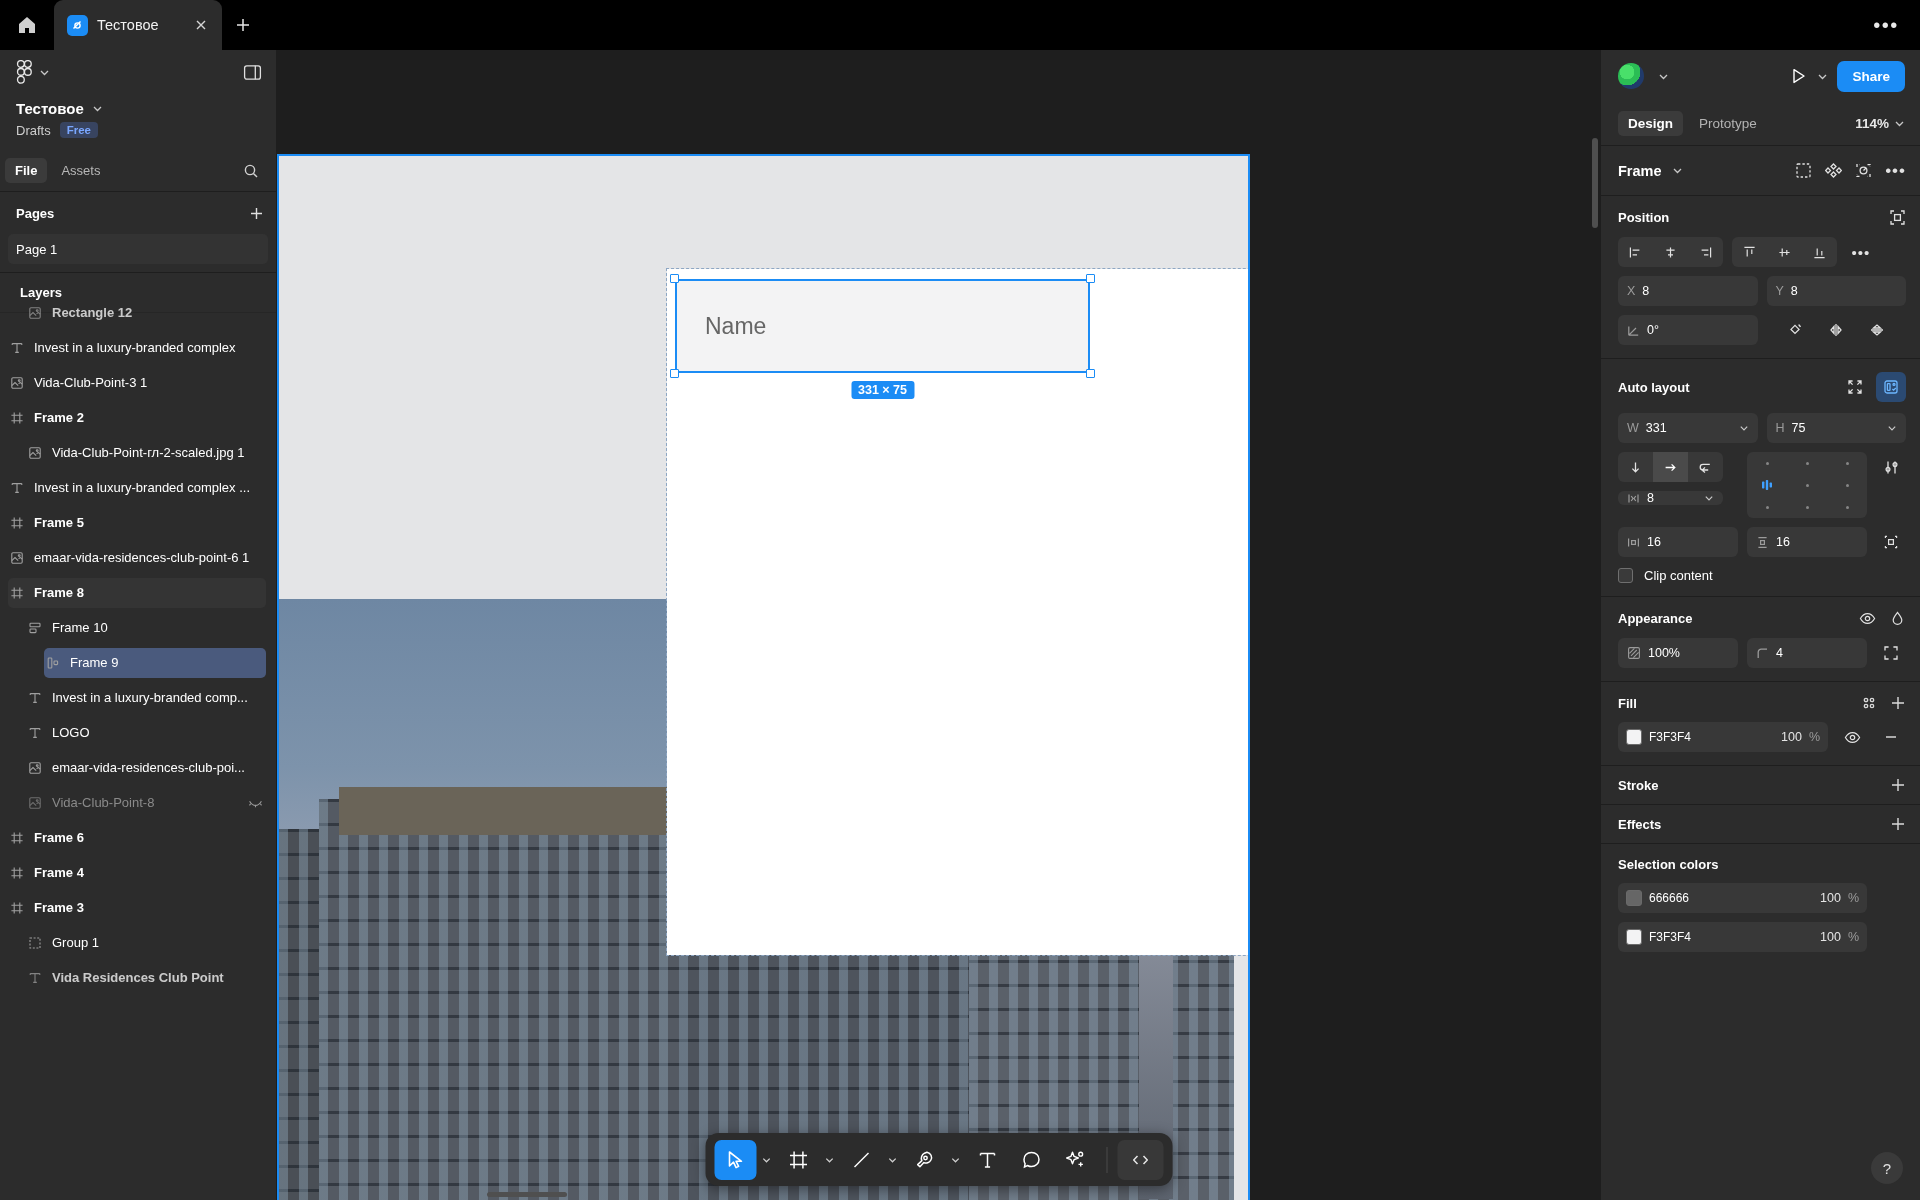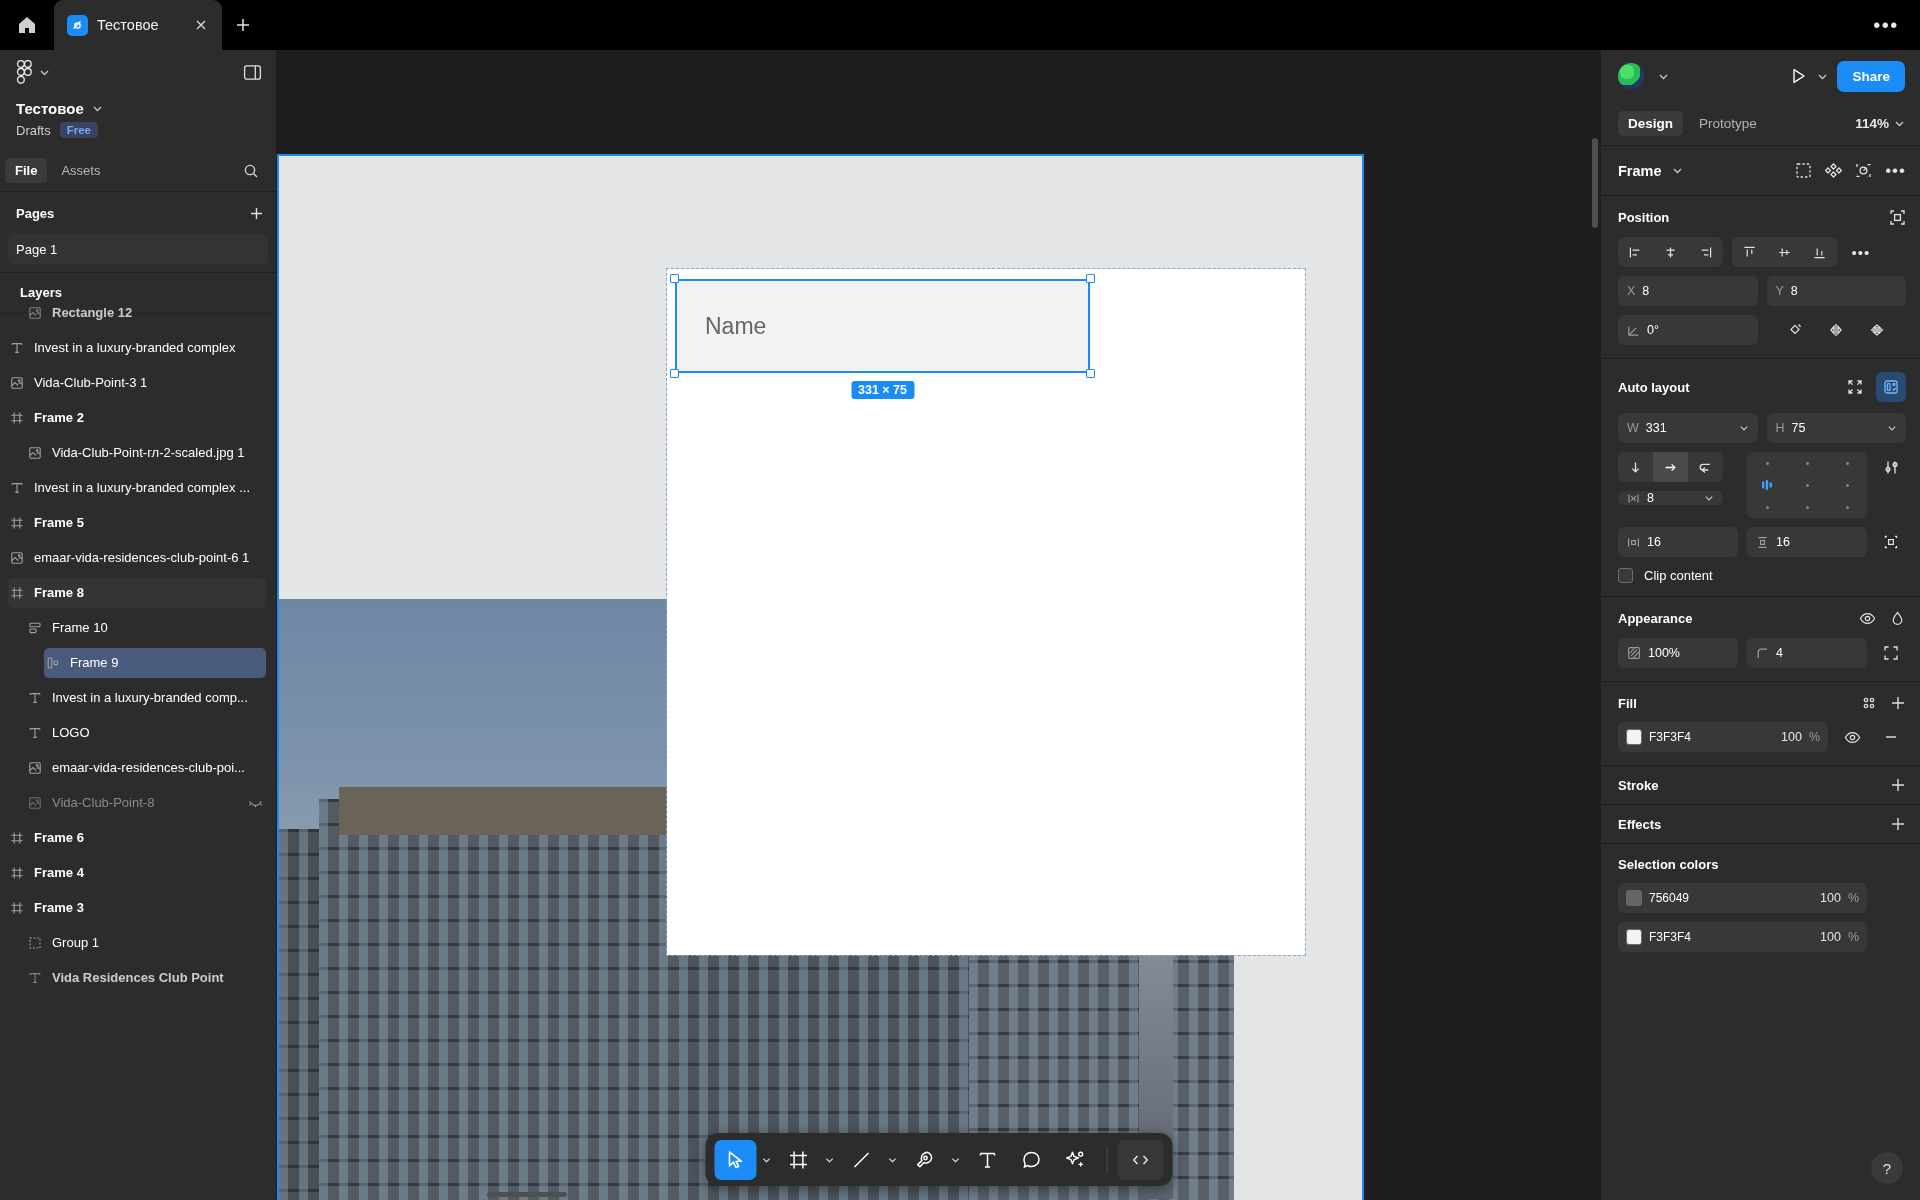--- a/index.html
+++ b/index.html
@@ -119,21 +119,21 @@
   .l-icon.dim { color: #6e6e6e; }
   .l-vis { width: 22px; flex: 0 0 auto; display:flex; align-items:center;
            justify-content:center; color:#9a9a9a; }
 
   
   #canvas {
     position: absolute; left: 277px; top: 50px; right: 320px; bottom: 0;
     background: #1e1e1e; overflow: hidden;
   }
   #artboard {
-    position: absolute; left: 2px; top: 106px; width: 1083px; height: 1044px;
+    position: absolute; left: 2px; top: 106px; width: 969px; height: 1044px;
     background: #e4e5e7; outline: 2px solid #1b8cf5; overflow: hidden;
   }
   #photo {
     position: absolute; left: 0; top: 443px; width: 955px; height: 601px;
     overflow: hidden;
   }
   .sky {
     position:absolute; inset:0;
     background: linear-gradient(180deg,#6e87a3 0%,#7d93ab 28%,#9aa3b4 52%,#c9a89f 74%,#e5bfae 88%,#f0d2c0 100%);
   }
@@ -1128,21 +1128,21 @@
     </span>
   </div>
 
   <div class="r-sec" style="border-bottom:none;">
     <div class="r-sec-head">
       <div class="r-sec-title">Selection colors</div>
     </div>
     <div class="row">
       <div class="color-row">
         <span class="swatch" style="background:#666666;"></span>
-        <span class="color-hex">756049</span>
+        <span class="color-hex">666666</span>
         <span class="color-op">100</span>
         <span class="color-pct">%</span>
       </div>
       <span class="ico-btn"></span>
     </div>
     <div class="row">
       <div class="color-row">
         <span class="swatch" style="background:#F3F3F4;"></span>
         <span class="color-hex">F3F3F4</span>
         <span class="color-op">100</span>

